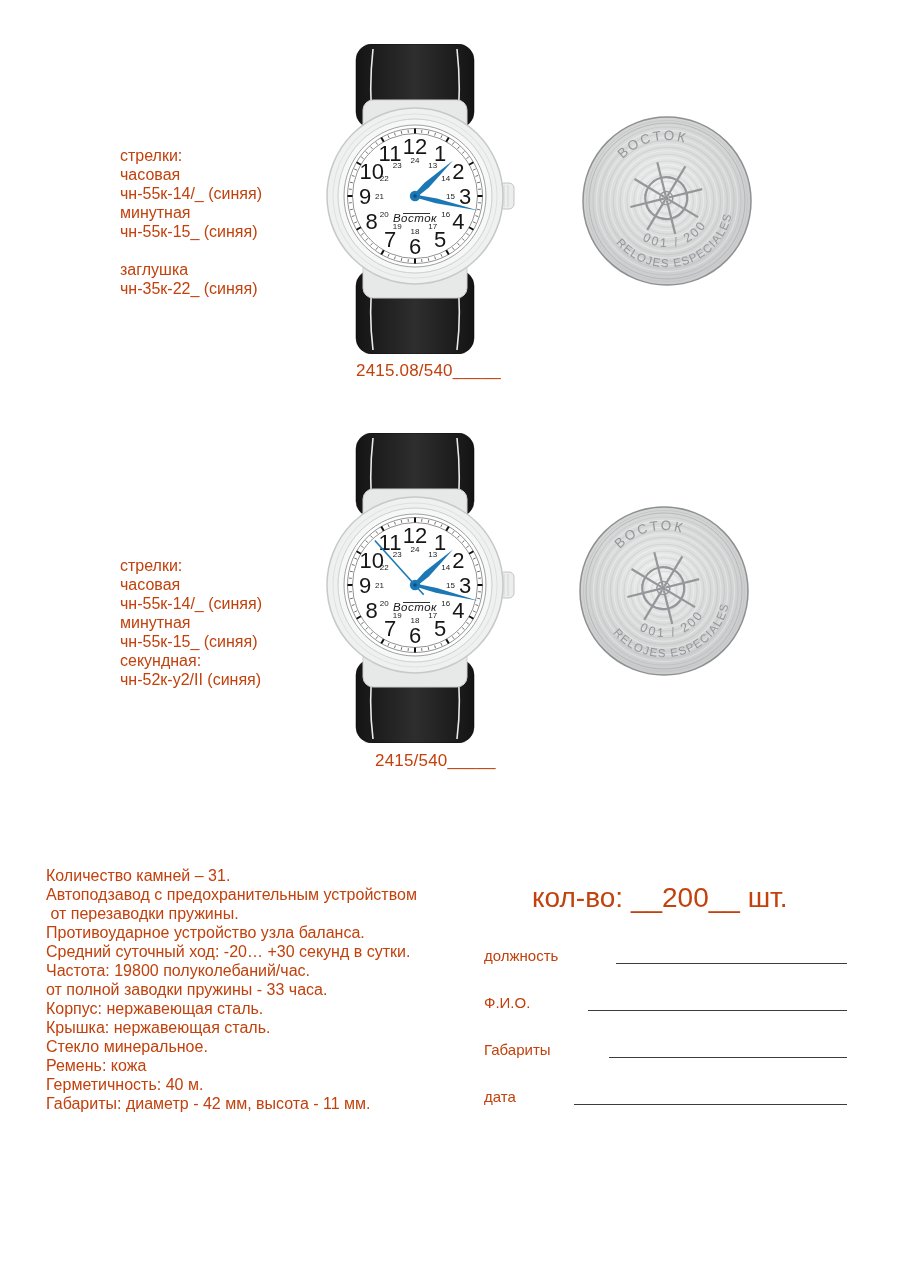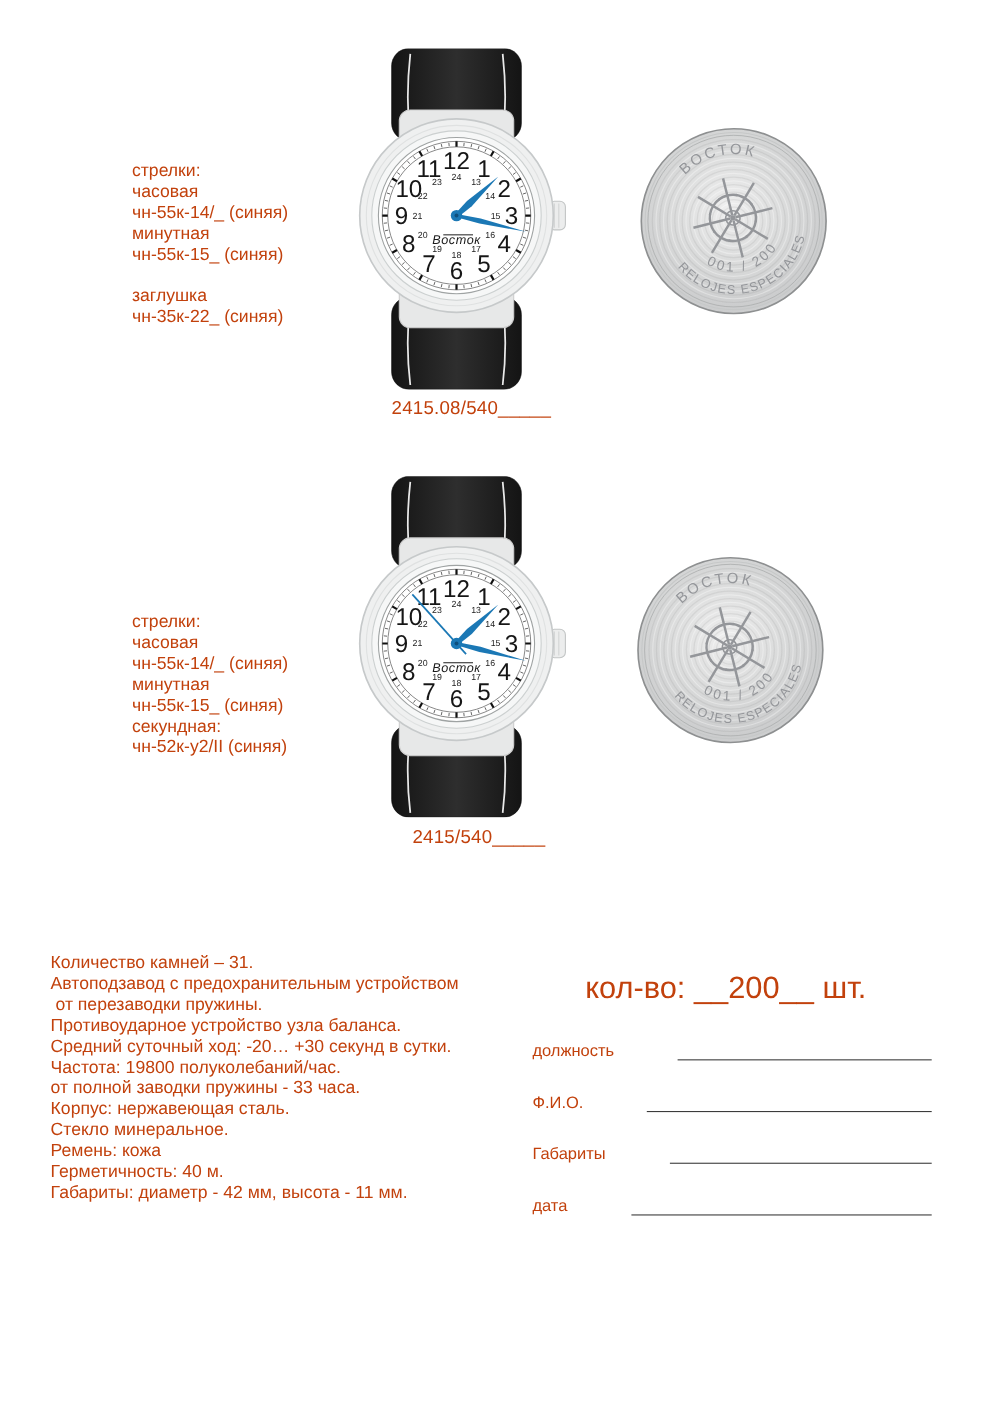--- a/index.html
+++ b/index.html
@@ -433,20 +433,21 @@
 
   <div id="specs">
       <div>Количество камней – 31.</div>
       <div>Автоподзавод с предохранительным устройством</div>
       <div> от перезаводки пружины.</div>
       <div>Противоударное устройство узла баланса.</div>
       <div>Средний суточный ход: -20… +30 секунд в сутки.</div>
       <div>Частота: 19800 полуколебаний/час.</div>
       <div>от полной заводки пружины - 33 часа.</div>
       <div>Корпус: нержавеющая сталь.</div>
+      <div>Крышка: нержавеющая сталь.</div>
       <div>Стекло минеральное.</div>
       <div>Ремень: кожа</div>
       <div>Герметичность: 40 м.</div>
       <div>Габариты: диаметр - 42 мм, высота - 11 мм.</div>
     </div>
 
   <div id="qty">кол-во: __200__ шт.</div>
 
   <div id="formfields">
       <div class="frow">

